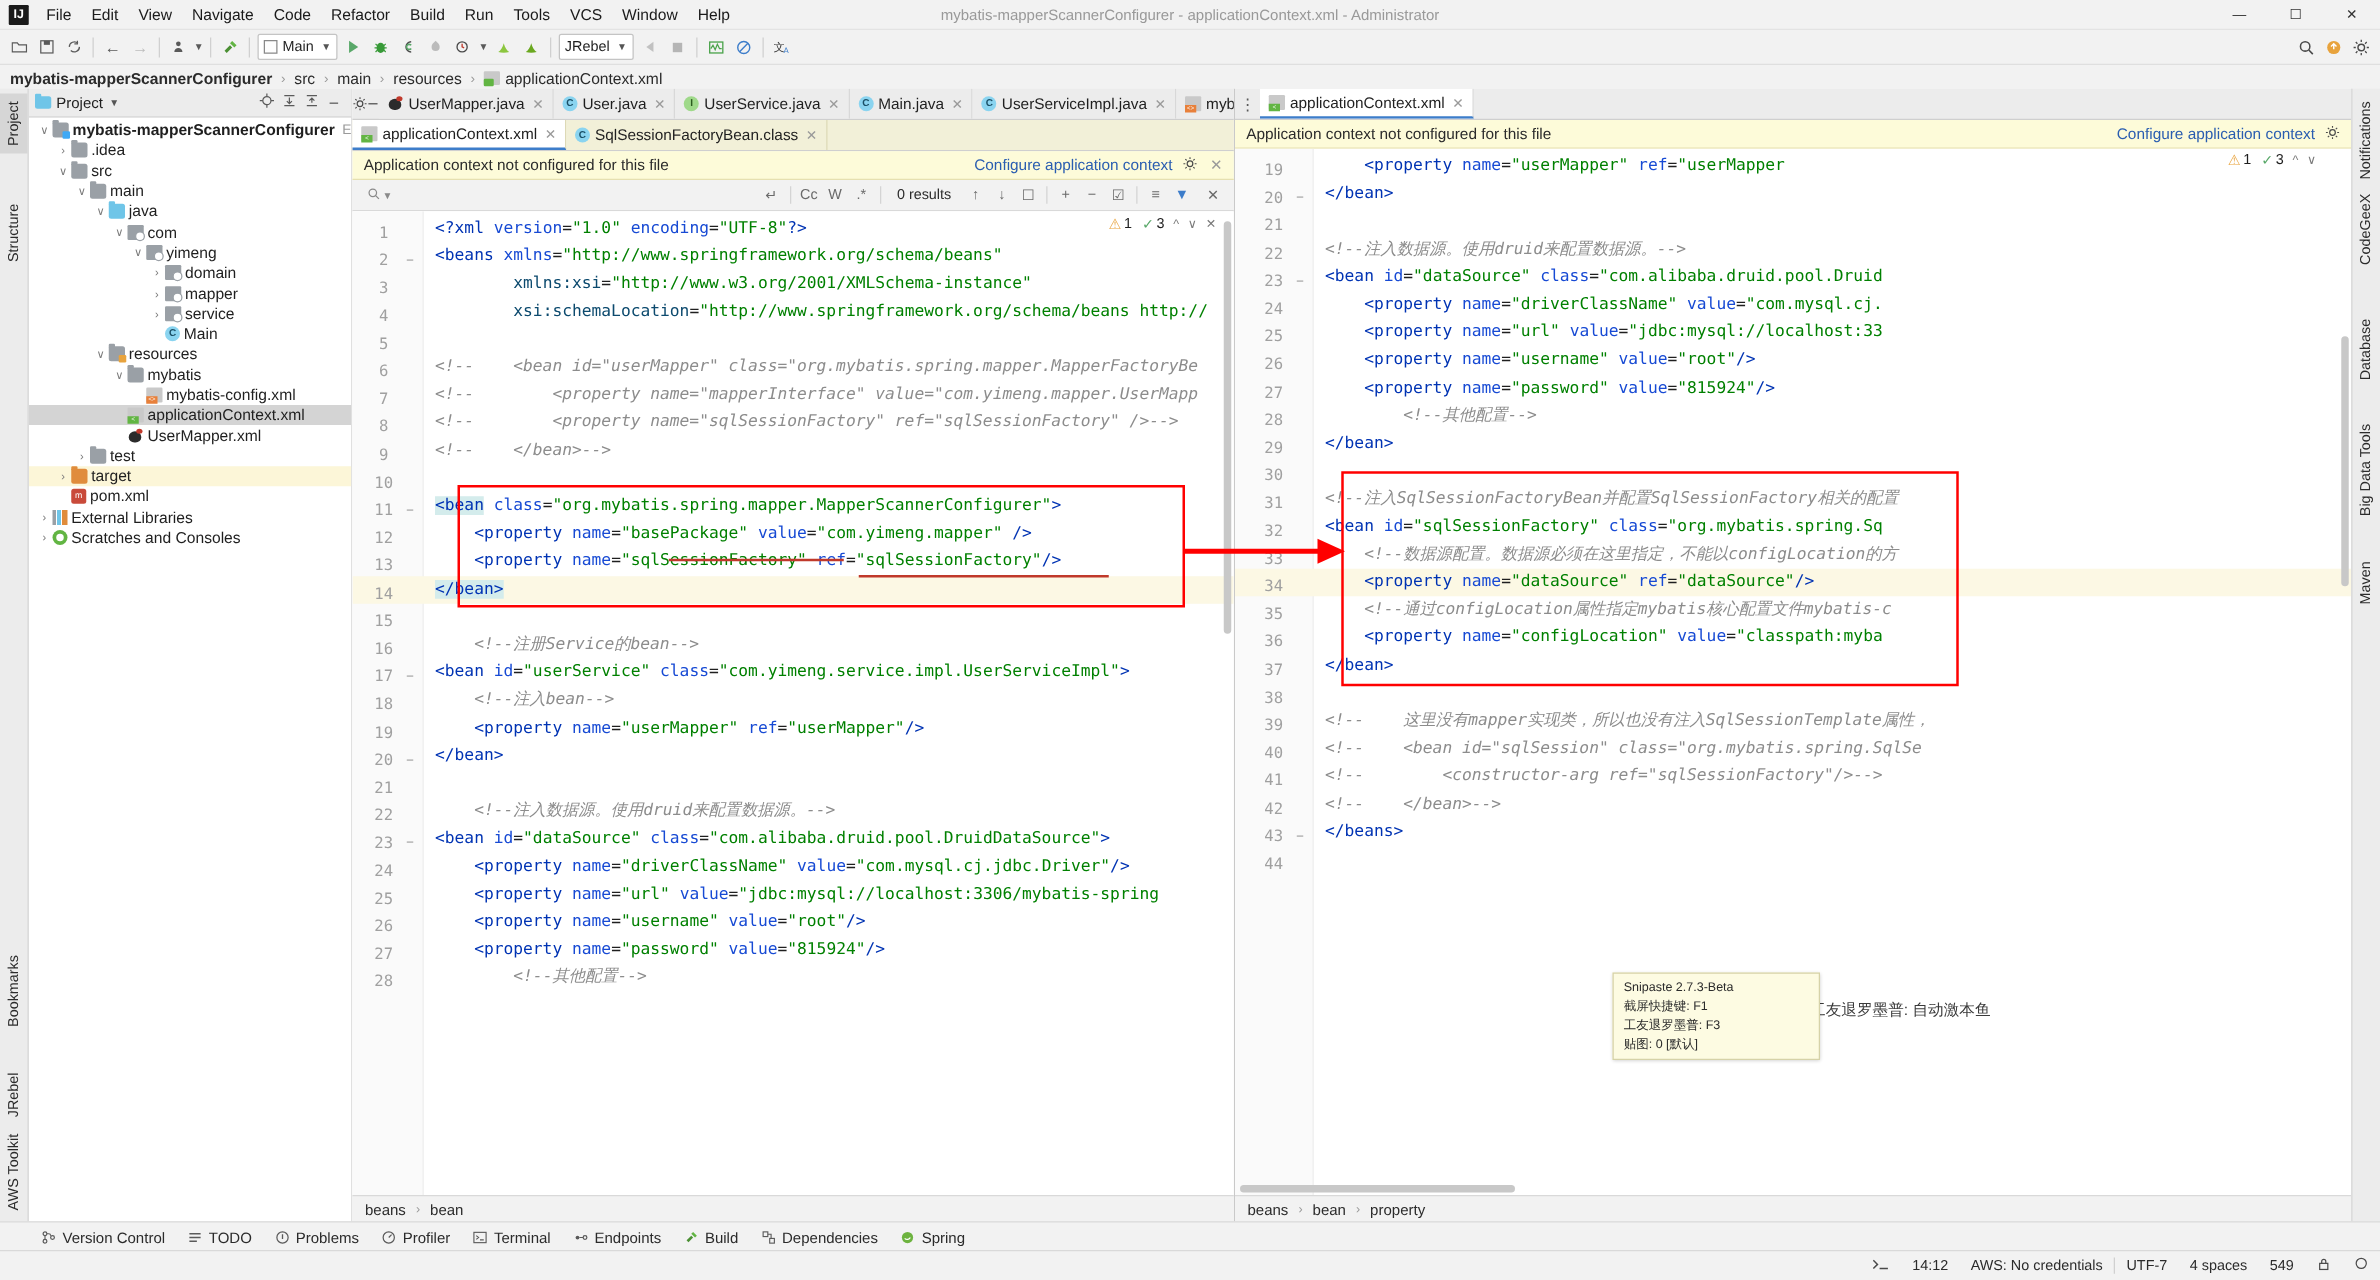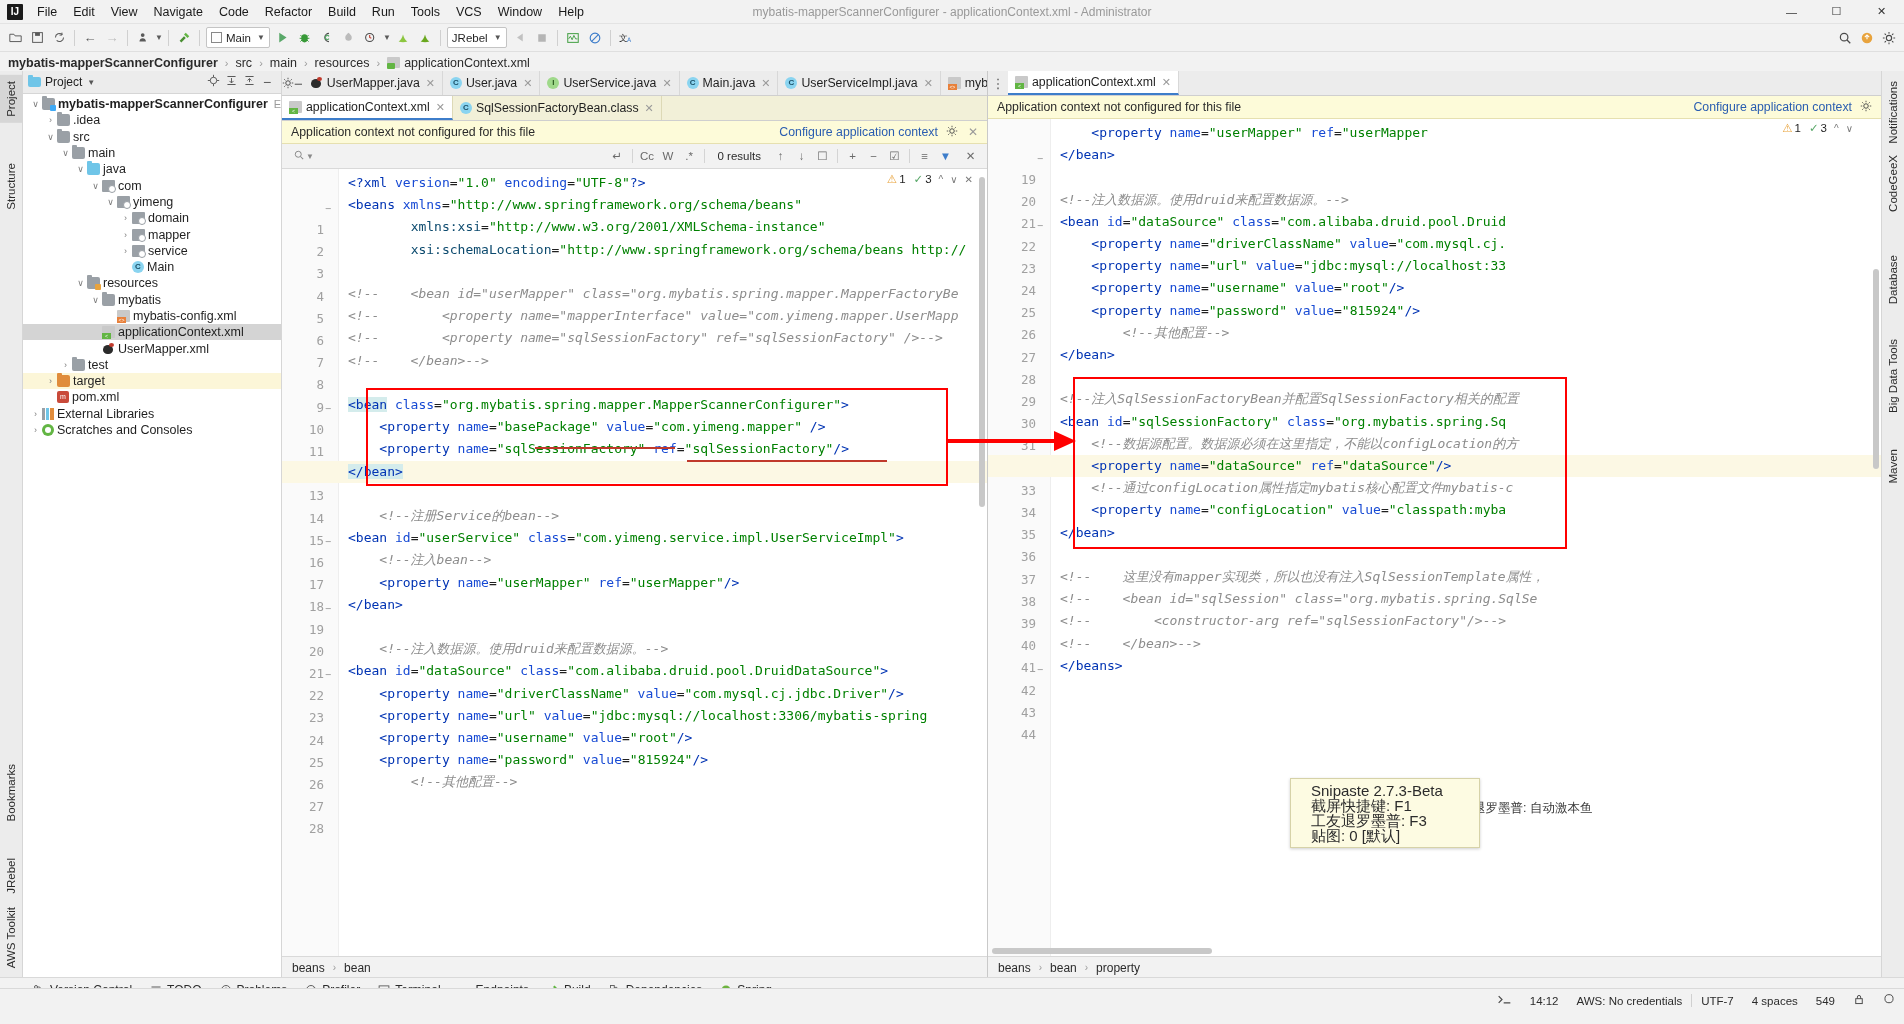--- a/index.html
+++ b/index.html
@@ -108,21 +108,21 @@
 
   .findbar{height:24px;background:#f2f2f2;border-bottom:1px solid #d9d9d9;display:flex;align-items:center;padding:0 6px;font-size:11.5px;color:#555;}
   .findinput{flex:1;height:18px;display:flex;align-items:center;color:#9a9a9a;}
   .fb{width:21px;text-align:center;color:#6a6a6a;}
   .fbsep{width:1px;height:14px;background:#d4d4d4;margin:0 4px;}
 
   .codewrap{flex:1;position:relative;overflow:hidden;background:#fff;}
   .gutter{position:absolute;left:0;top:0;bottom:0;width:56px;background:#fafafa;border-right:1px solid #eee;}
   .gutter2{position:absolute;left:0;top:0;bottom:0;width:62px;background:#fafafa;border-right:1px solid #eee;}
   .code{position:absolute;left:0;top:0;right:0;bottom:0;font-family:"DejaVu Sans Mono","Liberation Mono",monospace;font-size:13px;line-height:22.2px;white-space:pre;}
-  .ln{position:absolute;width:34px;text-align:right;color:#a0a0a0;font-family:"DejaVu Sans Mono",monospace;font-size:12.5px;margin-top:44px;}
+  .ln{position:absolute;width:34px;text-align:center;color:#a0a0a0;font-family:"DejaVu Sans Mono",monospace;font-size:12.5px;}
   .fold{position:absolute;color:#9a9a9a;font-size:10px;width:12px;text-align:center;}
   .cl{position:absolute;white-space:pre;}
   .k-tag{color:#0033b3;}
   .k-attr{color:#174ad4;}
   .k-val{color:#008000;}
   .k-cmt{color:#8c8c8c;font-style:italic;}
   .k-ns{color:#0c4a6e;}
   .k-txt{color:#1f1f1f;}
   .k-pi{color:#0033b3;}
   .hl{background:#d4ecec;}
@@ -139,29 +139,29 @@
   .inspect .ar{color:#7a7a7a;margin-left:7px;font-size:10px;}
 
   .bcbar{height:21px;background:#f2f2f2;border-top:1px solid #d9d9d9;display:flex;align-items:center;padding-left:10px;font-size:12px;color:#2b2b2b;}
   .bcbar .sep{color:#9a9a9a;margin:0 8px;font-size:10px;}
 
   
   .btmtools{position:absolute;left:0;right:0;bottom:23px;height:23px;background:#f2f2f2;border-top:1px solid #d9d9d9;display:flex;align-items:center;padding-left:24px;}
   .btn{display:flex;align-items:center;padding:0 9px;height:21px;font-size:12px;color:#2b2b2b;}
   .btn .bi{margin-right:5px;font-size:11px;color:#5a5a5a;display:flex;}
 
-  .status{position:absolute;left:0;right:0;bottom:12px;height:23px;background:#f2f2f2;border-top:1px solid #d9d9d9;display:flex;align-items:center;font-size:11.5px;color:#2b2b2b;justify-content:center;}
+  .status{position:absolute;left:0;right:0;bottom:0;height:23px;background:#f2f2f2;border-top:1px solid #d9d9d9;display:flex;align-items:center;font-size:11.5px;color:#2b2b2b;justify-content:center;}
   .status .sp{padding:0 9px;}
   .status .right{margin-left:auto;display:flex;align-items:center;}
   .status .divv{width:1px;height:13px;background:#d0d0d0;}
 
   
   .redbox{position:absolute;border:2px solid #ff0000;pointer-events:none;z-index:20;}
   .arrow{position:absolute;z-index:21;}
-  .tooltip{position:absolute;z-index:30;background:#fdfbe2;border:1px solid #d6d2a8;padding:4px 20px;font-size:15px;line-height:15px;color:#2b2b2b;box-shadow:0 1px 3px rgba(0,0,0,.2);}
+  .tooltip{position:absolute;z-index:30;background:#fdfbe2;border:1px solid #d6d2a8;padding:4px 8px;font-size:10px;line-height:15px;color:#2b2b2b;box-shadow:0 1px 3px rgba(0,0,0,.2);}
   .wmark{position:absolute;z-index:25;font-size:12.5px;color:#3a3a3a;}
 </style>
 </head>
 <body>
 
 <div class="app">
 
   <div class="titlebar">
     <div class="logo">IJ</div>
     <div class="menu" id="menu">

